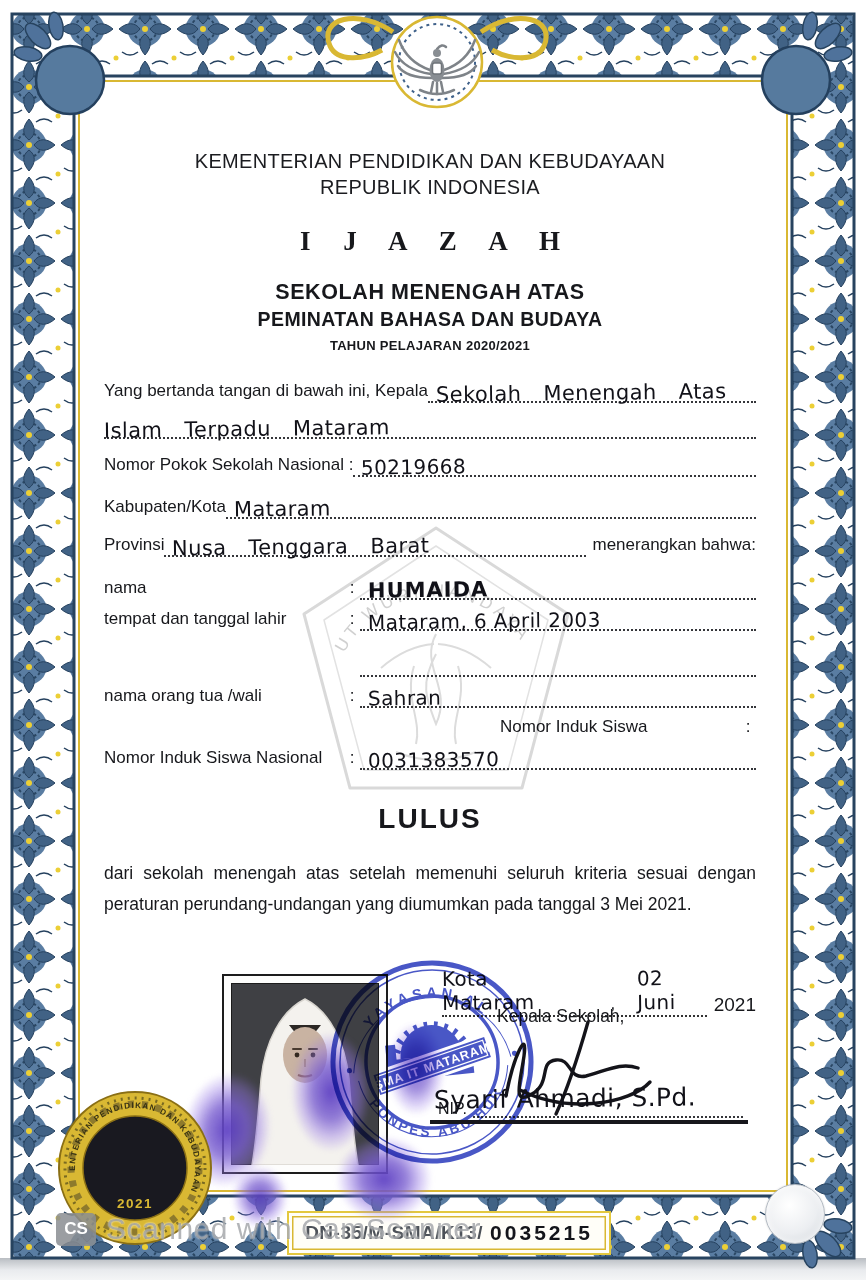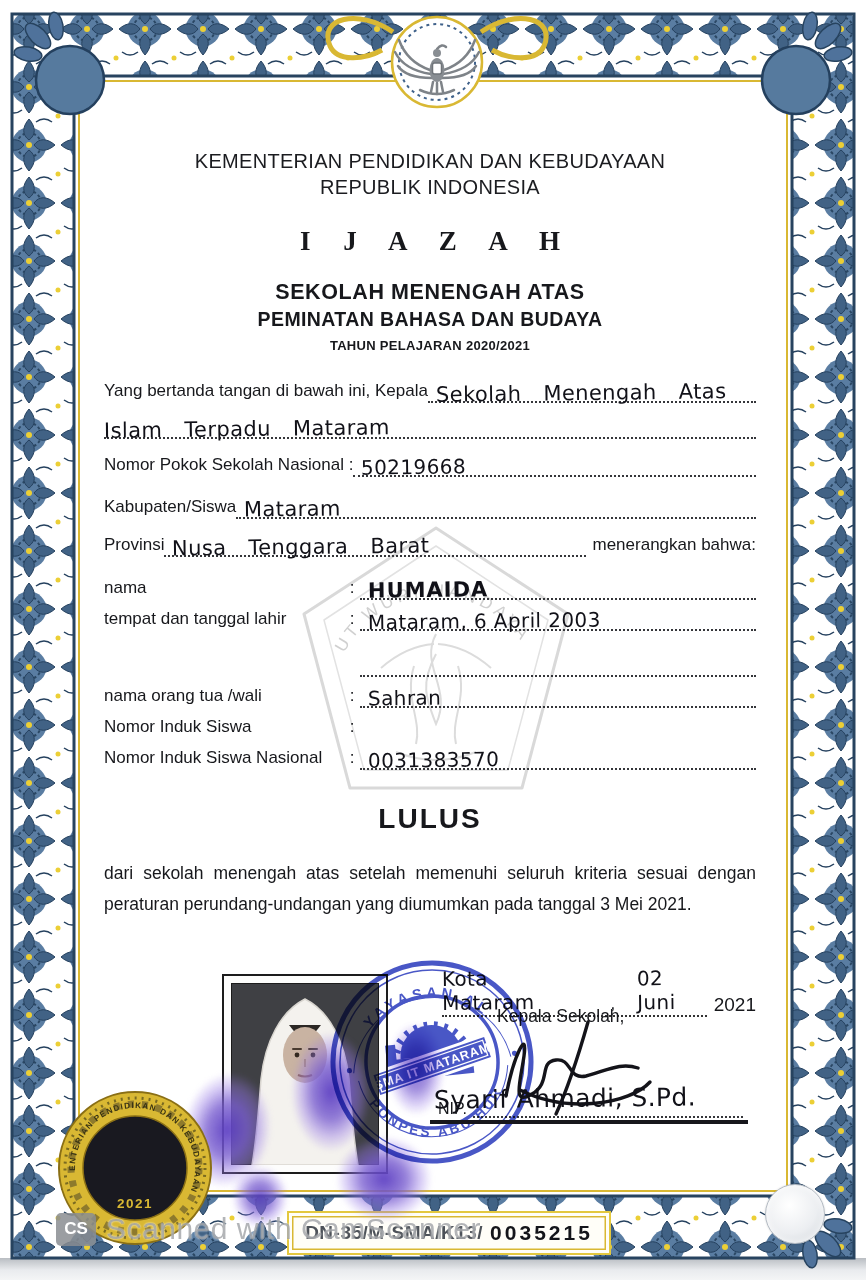--- a/index.html
+++ b/index.html
@@ -27,21 +27,21 @@
   .c{width:16px;text-align:center;padding-bottom:2px;}
   .line{flex:1;border-bottom:2.5px dotted #35363a;position:relative;min-height:10px;}
   .line .hand{position:relative;bottom:-4px;left:8px;}
   .sfx{white-space:nowrap;padding-bottom:2px;margin-left:6px;}
   .hand{display:inline-block;font-family:"DejaVu Sans",sans-serif;font-size:20px;color:#111118;
         transform:rotate(-.7deg);letter-spacing:.4px;}
   .hand.big{font-size:21px;word-spacing:15px;}
   .hand.caps{font-weight:bold;font-size:21px;letter-spacing:1px;}
   .r-intro2{margin-top:4px;height:32px;}
   .mt8{margin-top:8px;height:30px;} .mt10{margin-top:10px;height:32px;}
-  .stud .row{height:31px;}
+  .stud .row{height:31px;justify-content:flex-end;}
   .stud .lbl{width:240px;}
   .blankrow{margin-top:15px;}
 
   
   .lulus{margin-top:33px;text-align:center;font-weight:bold;font-size:28px;letter-spacing:2px;}
   .statement{margin-top:23px;font-size:17.5px;line-height:1.8;text-align:justify;}
 
   
   .photo{position:absolute;left:222px;top:974px;width:166px;height:200px;z-index:3;
          background:#fdfdfc;border:2px solid #1c1c1c;box-sizing:border-box;padding:7px;}
@@ -215,21 +215,21 @@
           <span class="hand big" style="left:0">Islam Terpadu Mataram</span>
         </span>
       </div>
       <div class="row mt8">
         <span class="lbl">Nomor Pokok Sekolah Nasional :</span>
         <span class="line">
           <span class="hand">50219668</span>
         </span>
       </div>
       <div class="row mt10">
-        <span class="lbl">Kabupaten/Siswa</span>
+        <span class="lbl">Kabupaten/Kota</span>
         <span class="line">
           <span class="hand big">Mataram</span>
         </span>
       </div>
       <div class="row mt8">
         <span class="lbl">Provinsi</span>
         <span class="line">
           <span class="hand big">Nusa Tenggara Barat</span>
         </span>
         <span class="sfx">menerangkan bahwa:</span>

